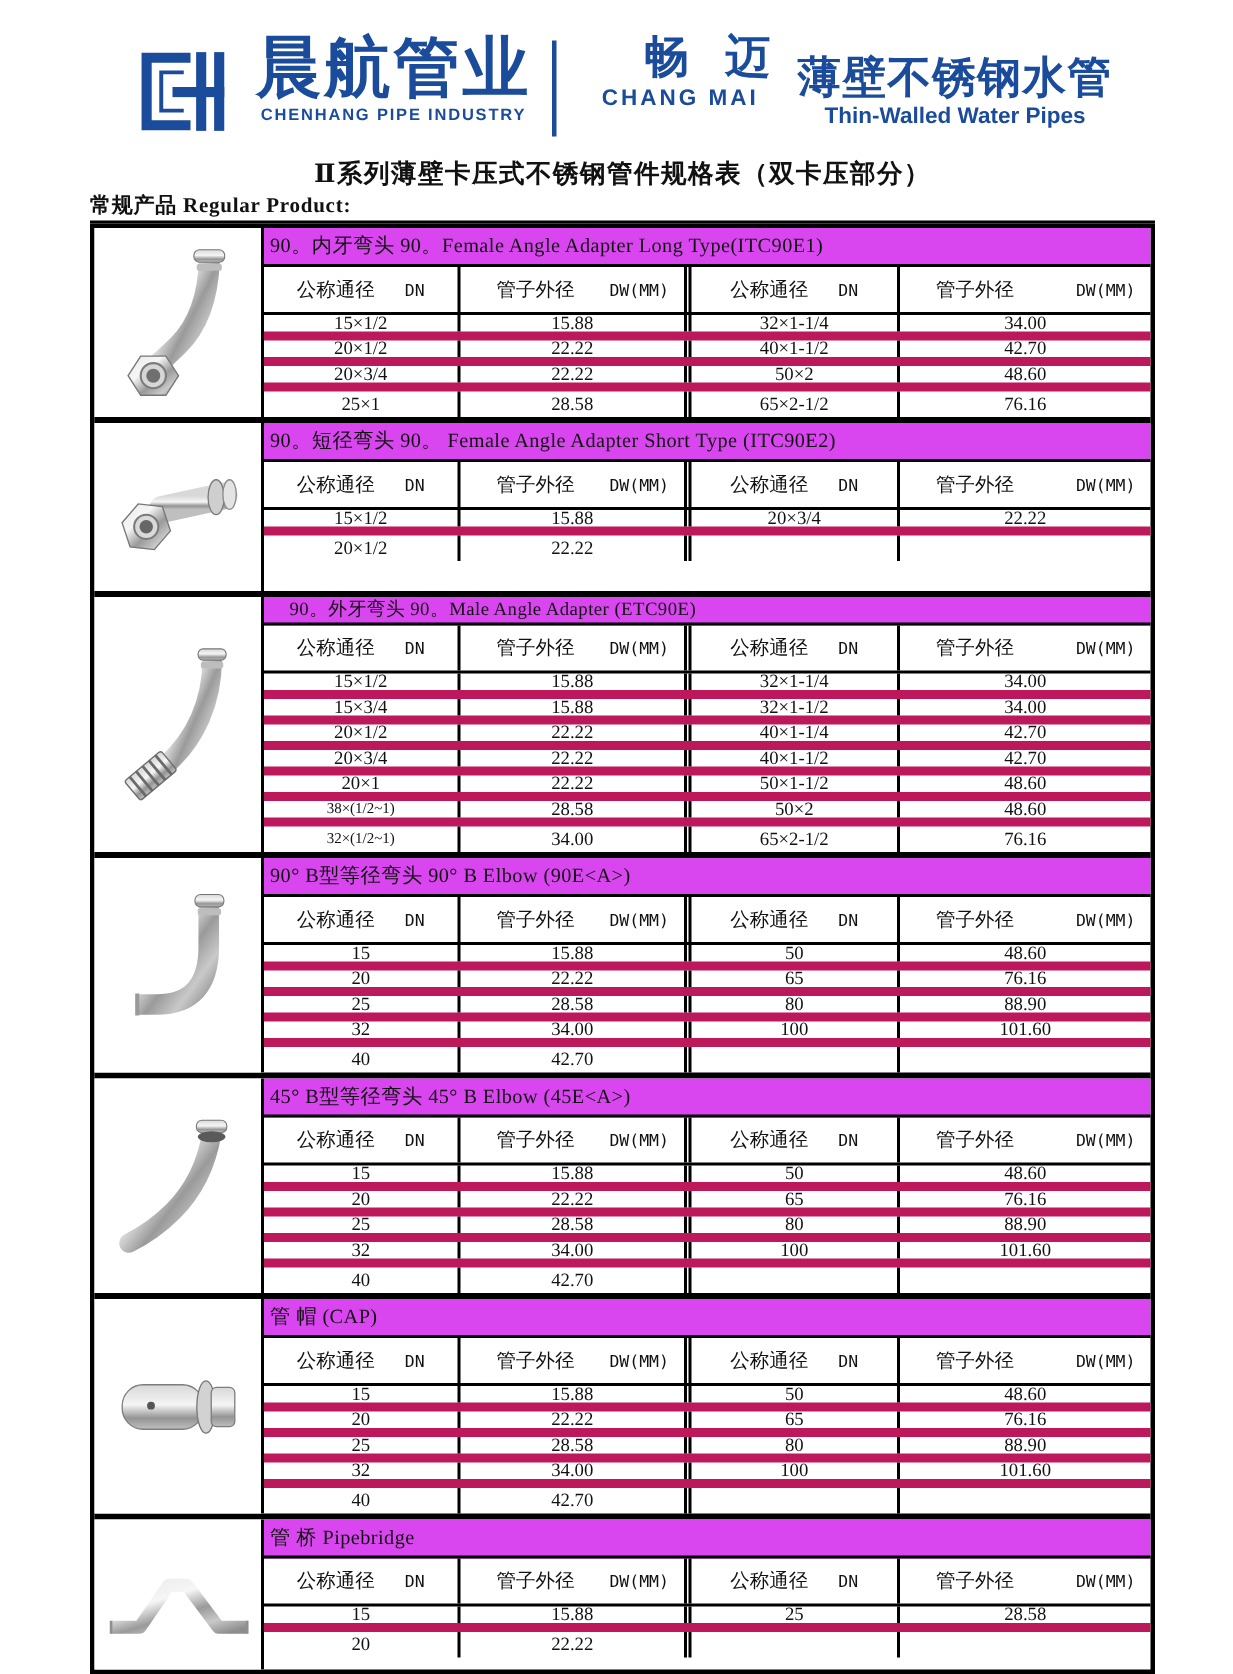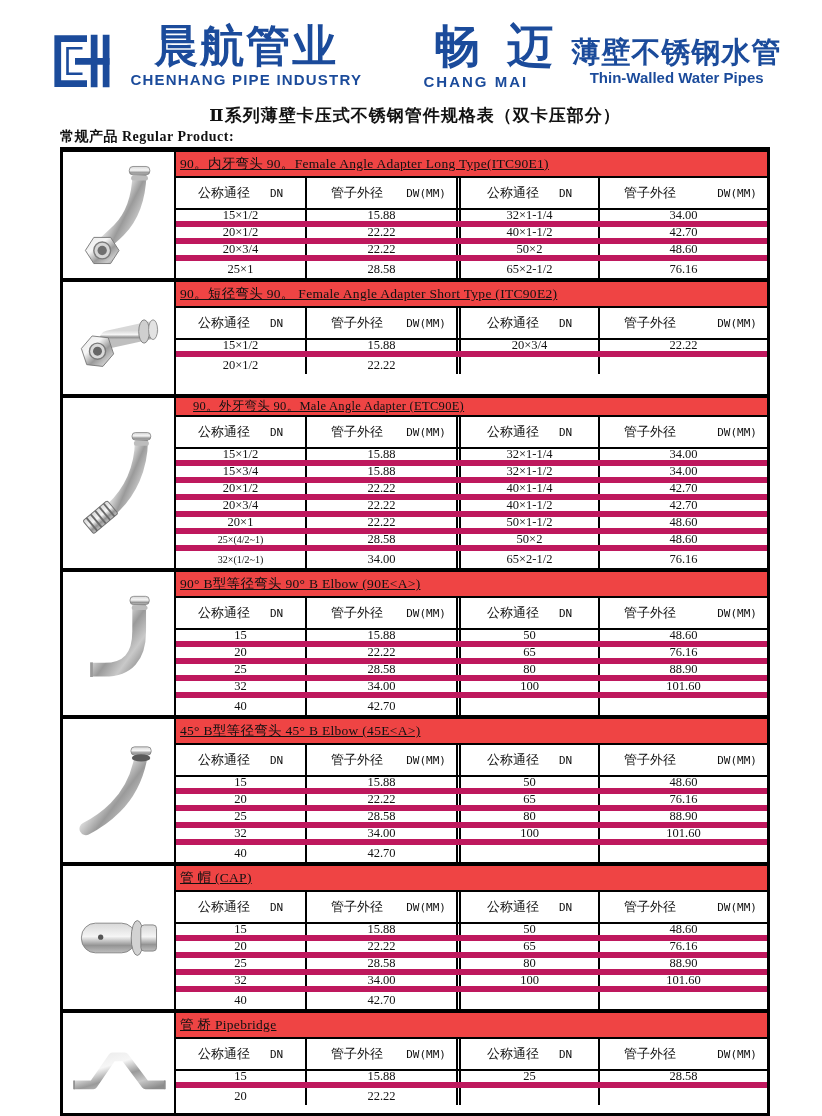--- a/index.html
+++ b/index.html
@@ -19,26 +19,26 @@
   }
   .brand-blue { color:#1b4b9b; }
   .logo-mark { width:72px; height:74px; flex:0 0 auto; }
   .brand-block { display:flex; flex-direction:column; align-items:center; line-height:1; }
   .brand1-cn {
     font-family:"Liberation Sans","DejaVu Sans",sans-serif; font-weight:bold;
     font-size:44px; letter-spacing:2px; white-space:nowrap;
   }
   .brand1-en {
     font-family:"Liberation Sans","DejaVu Sans",sans-serif; font-weight:bold;
-    font-size:15px; letter-spacing:1.2px; margin-top:4px; white-space:nowrap;
+    font-size:11px; letter-spacing:1.2px; margin-top:4px; white-space:nowrap;
   }
   .brand-divider { width:3px; height:64px; background:#1b4b9b; margin:3px 4px 0 4px; }
   .brand2-cn {
-    font-family:Liberation Serif, serif; font-weight:bold;
-    font-size:46px; letter-spacing:8px; white-space:nowrap;margin-left:44px;
+    font-family:Liberation Sans, sans-serif; font-weight:bold;
+    font-size:30px; letter-spacing:8px; white-space:nowrap;margin-left:44px;
   }
   .brand2-en {
     font-family:"Liberation Sans","DejaVu Sans",sans-serif; font-weight:bold;
     font-size:15px; letter-spacing:2px; margin-top:4px; white-space:nowrap;text-align:right;
   }
   .tagline-block { margin-top:14px; }
   .tagline-cn {
     font-family:"Liberation Sans","DejaVu Sans",sans-serif; font-weight:bold;
     font-size:29px; letter-spacing:1px; white-space:nowrap;
   }
@@ -61,23 +61,23 @@
   .spec-table { border:3px solid #000; border-top-width:3px; }
   .section { display:flex; }
   .section + .section { border-top:4px solid #000; }
   .img-cell {
     width:113px; flex:0 0 113px; border-right:2px solid #000;
     display:flex; align-items:center; justify-content:center; background:#fff;
   }
   .img-cell svg { max-width:104px; max-height:96%; }
   .sec-right { flex:1; display:flex; flex-direction:column; min-width:0; }
   .title-bar {
-    height:26px; background:#ef4444; border-bottom:2px solid #000;
+    height:26px; background:#d946ef; border-bottom:2px solid #000;
     display:flex; align-items:center; padding-left:4px;
-    font-size:13.5px; letter-spacing:0.3px; white-space:nowrap; overflow:hidden;text-decoration:underline;
+    font-size:13.5px; letter-spacing:0.3px; white-space:nowrap; overflow:hidden;
   }
   .thin-title .title-bar { height:19px; font-size:12.5px;padding-left:17px; }
   .hdr-row, .row {
     display:grid; grid-template-columns:131px 154px 139px 1fr;
   }
   .hdr-row { height:32px; border-bottom:2px solid #000; }
   .row { height:17px; border-bottom:6px solid #be185d; }
   .rows .row:last-child { border-bottom:none; }
   .hdr-cell, .cell {
     display:flex; align-items:center; justify-content:center;
@@ -333,21 +333,21 @@
   </div>
 
   <div class="row">
     <div class="cell c1">20×1</div>
     <div class="cell c2">22.22</div>
     <div class="cell c3">50×1-1/2</div>
     <div class="cell">48.60</div>
   </div>
 
   <div class="row">
-    <div class="cell c1 small">25×(4/2~1)</div>
+    <div class="cell c1 small">38×(1/2~1)</div>
     <div class="cell c2">28.58</div>
     <div class="cell c3">50×2</div>
     <div class="cell">48.60</div>
   </div>
 
   <div class="row">
     <div class="cell c1 small">32×(1/2~1)</div>
     <div class="cell c2">34.00</div>
     <div class="cell c3">65×2-1/2</div>
     <div class="cell">76.16</div>

